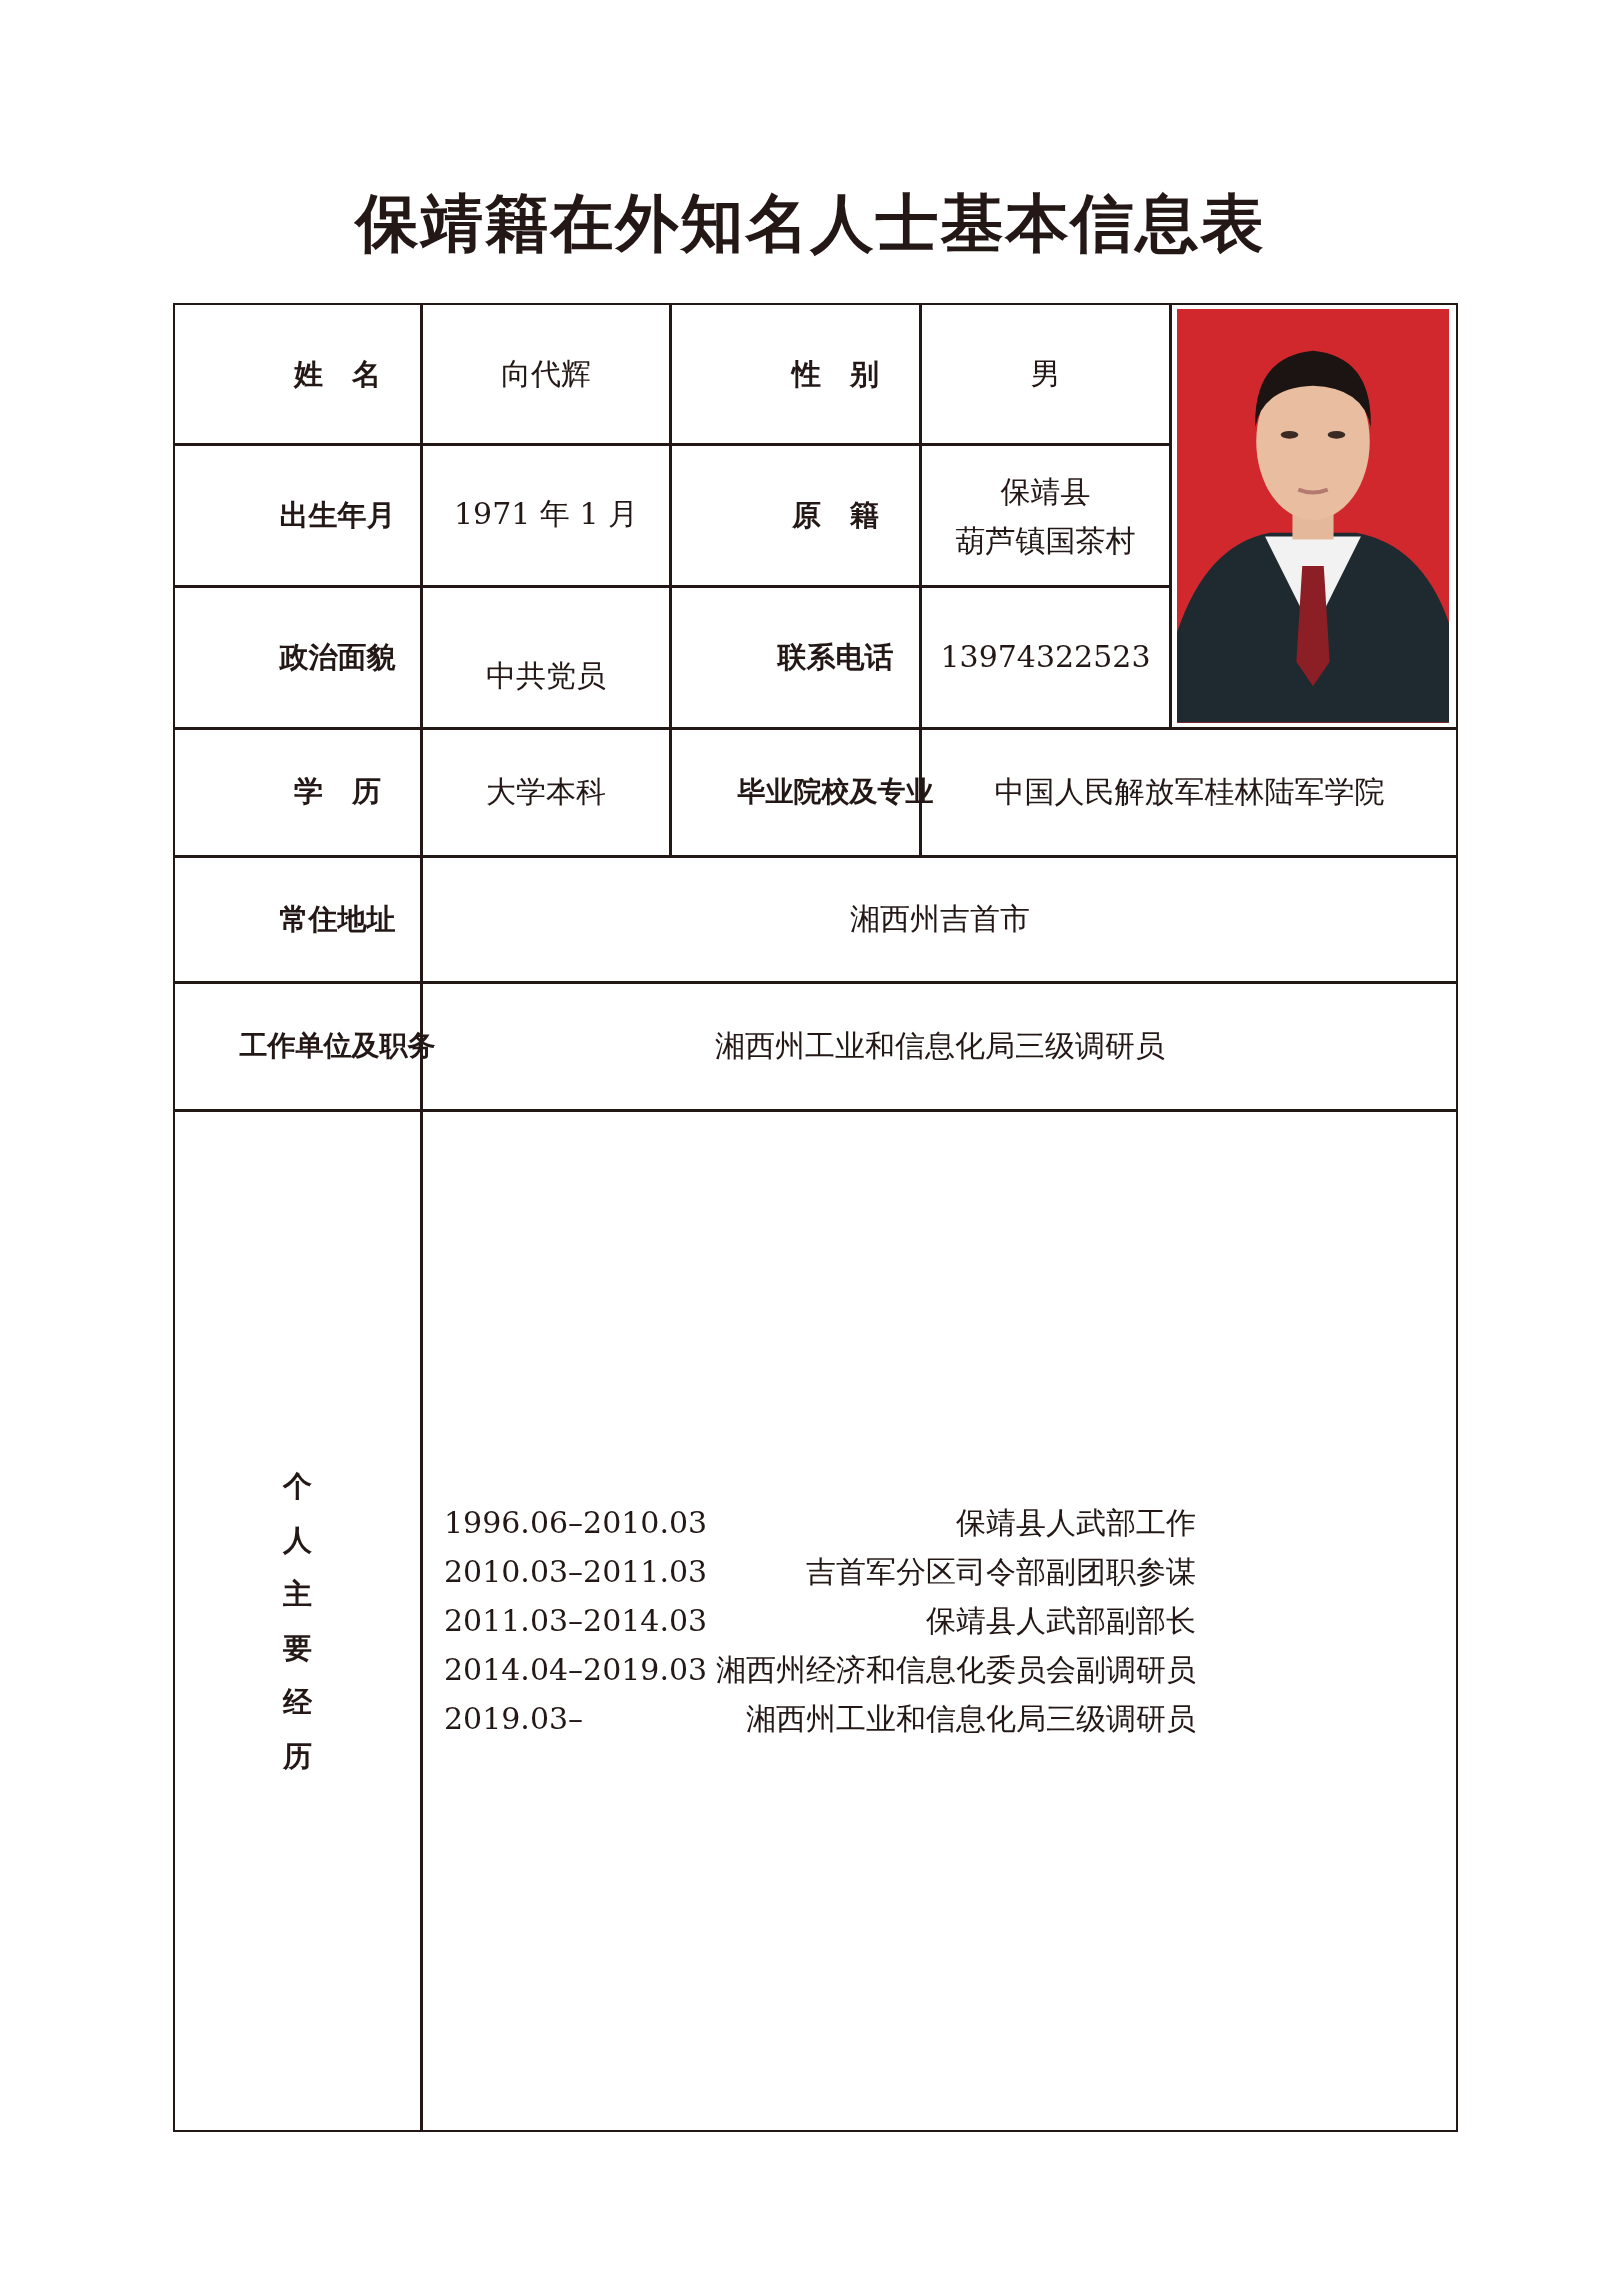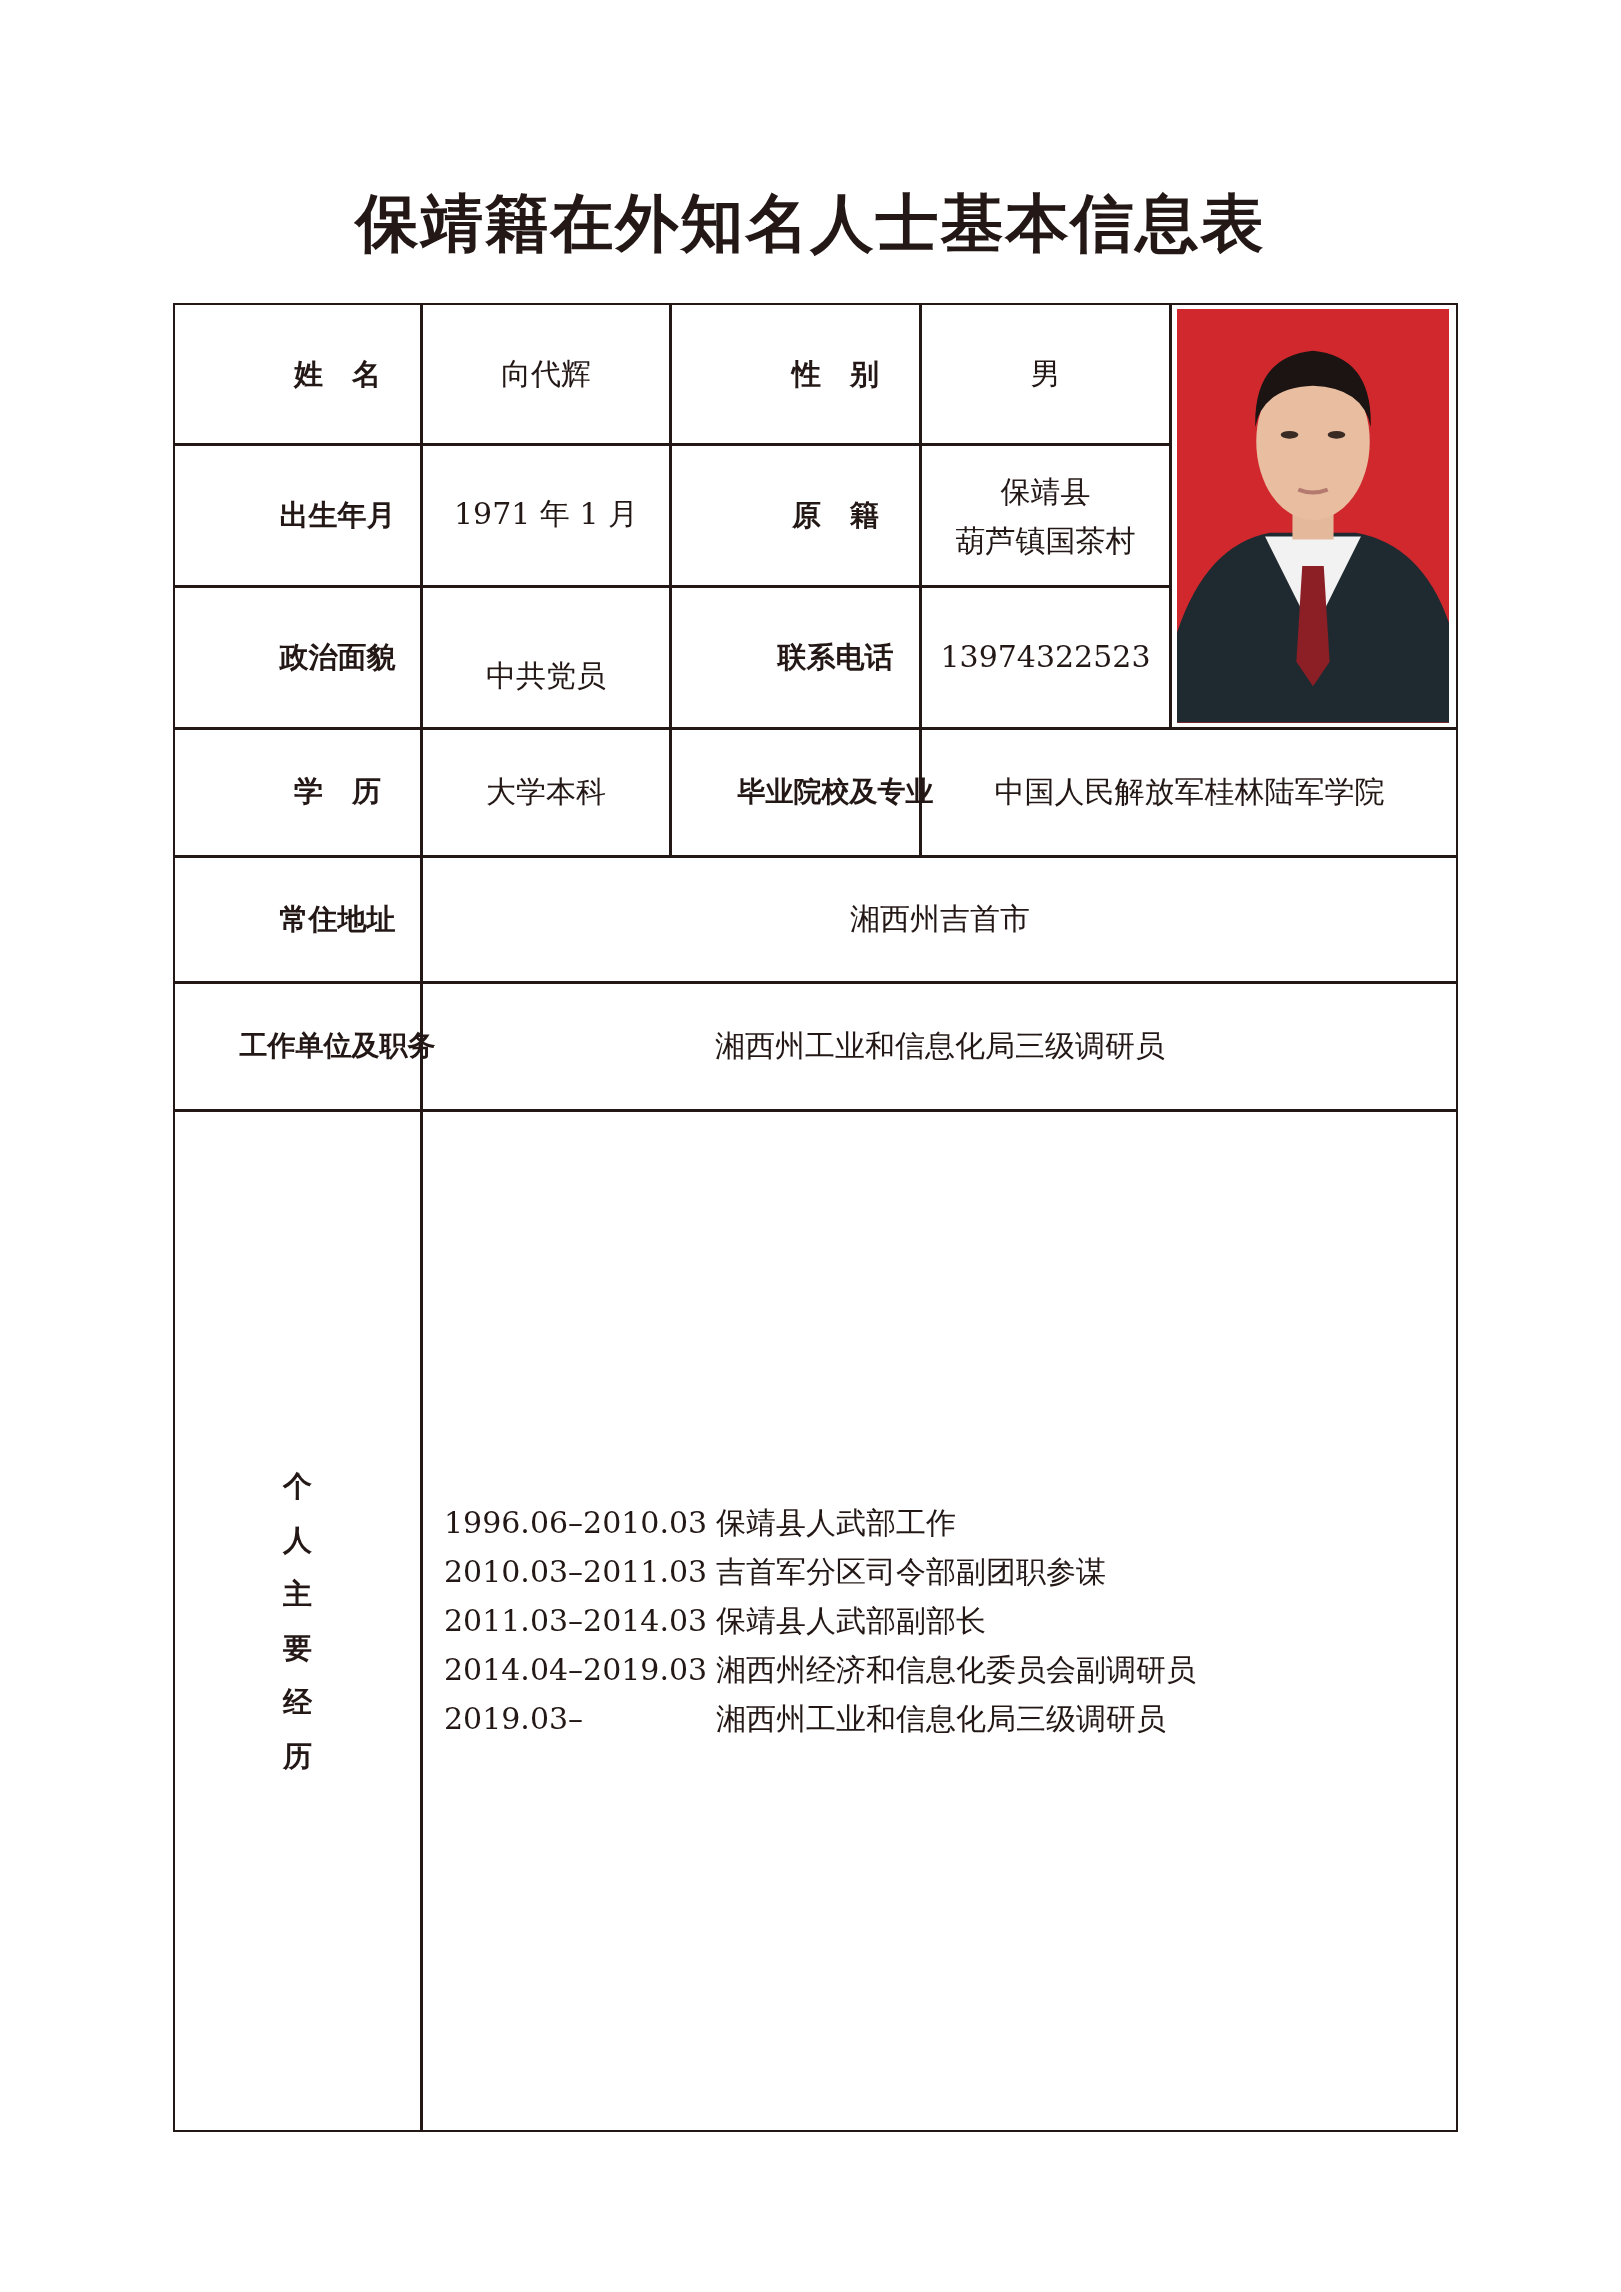--- a/index.html
+++ b/index.html
@@ -15,21 +15,21 @@
   .cell { position:absolute; display:flex; align-items:center; justify-content:center;
           text-align:center; font-size:30px; line-height:1.35; }
   .lbl { font-family:"DejaVu Sans","Liberation Sans",sans-serif; font-weight:bold; font-size:29px;padding-left:40px; }
   .photo { position:absolute; left:1177px; top:309px; width:272px; height:414px;
            background:#d1282e; overflow:hidden; }
   .vertical-label { position:absolute; left:173px; top:1110px; width:249px; height:1022px;
            display:flex; flex-direction:column; align-items:center; justify-content:center;
            font-family:"DejaVu Sans","Liberation Sans",sans-serif; font-weight:bold; font-size:29px; }
   .vertical-label span { display:block; height:54px; line-height:54px; }
   .career { position:absolute; left:444px; top:1498px; font-size:30px; line-height:49px; }
-  .career-row { display:flex; white-space:nowrap; }
+  .career-row { display:flex; white-space:nowrap;justify-content:space-between; }
   .career-period { width:272px; }
 </style>
 </head>
 <body>
 
 <div class="title">保靖籍在外知名人士基本信息表</div>
 
 <div class="tbl"></div>
 
 <div class="hl" style="left:173px;top:443px;width:998px;"></div>

